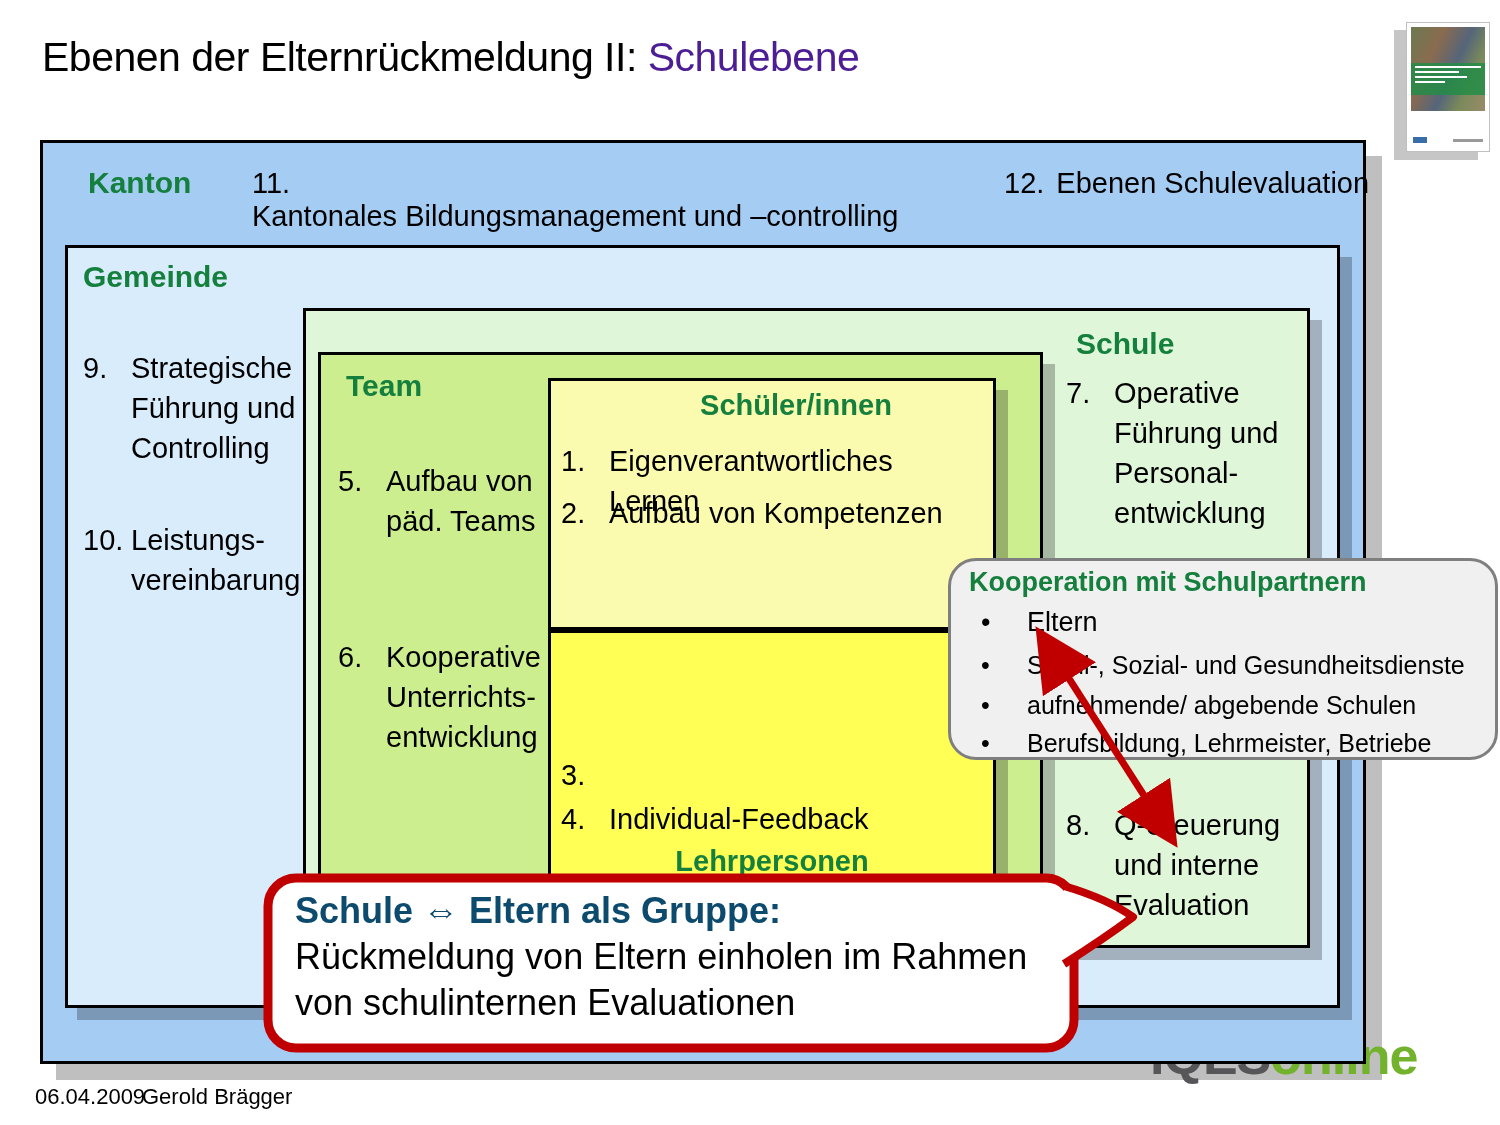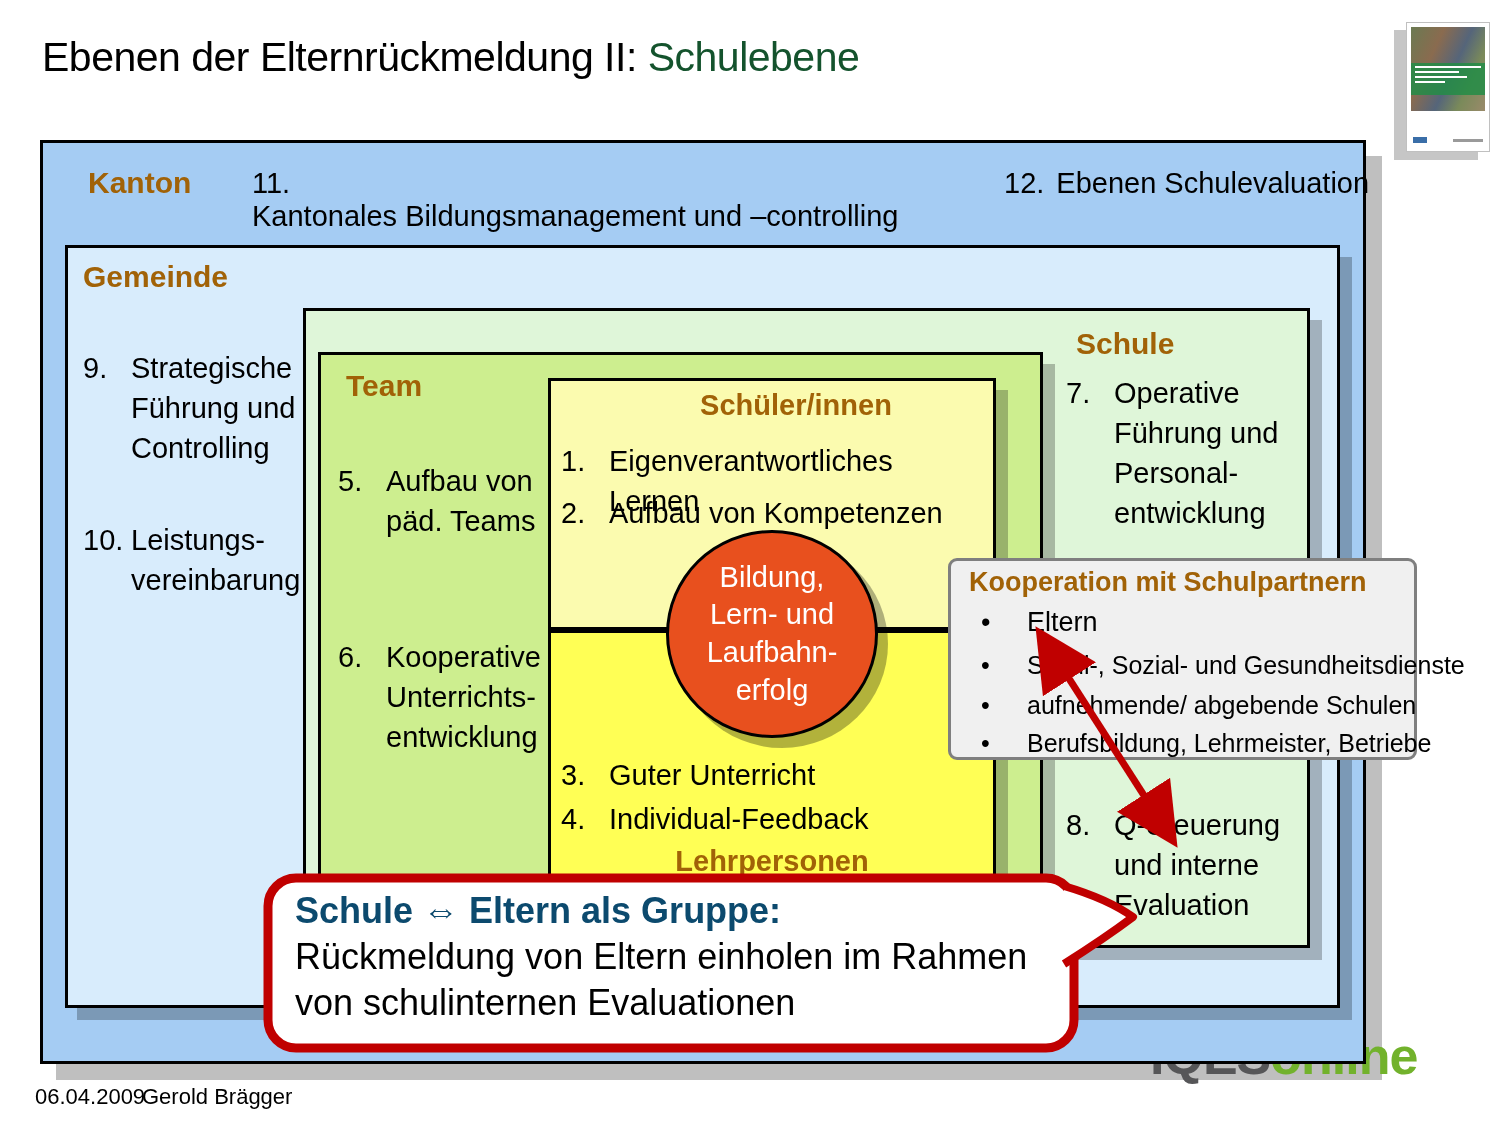--- a/index.html
+++ b/index.html
@@ -3,24 +3,24 @@
 <meta charset="utf-8">
 <style>
   html,body{margin:0;padding:0;background:#fff;}
   #slide{
     position:relative;width:1500px;height:1125px;background:#fff;overflow:hidden;
     font-family:"Liberation Sans", sans-serif;color:#000;
   }
   .abs{position:absolute;}
   
   .title{left:42px;top:34px;font-size:41px;letter-spacing:-0.5px;white-space:nowrap;}
-  .title .red{color:#14532d;}
+  .title .red{color:#4c1d95;}
   
   .box{position:absolute;border:3px solid #000;box-shadow:12px 12px 0 rgba(0,0,0,0.25);box-sizing:border-box;}
-  .blue-label{color:#a16207;font-weight:bold;font-size:30px;white-space:nowrap;}
+  .blue-label{color:#15803d;font-weight:bold;font-size:30px;white-space:nowrap;}
   .li{position:absolute;display:flex;font-size:29px;line-height:1.38;}
   .li .num{width:48px;flex:0 0 auto;}
   .li .txt{white-space:pre-line;}
   
   .outer-shadow{left:56px;top:156px;width:1326px;height:924px;background:#BFBFBF;z-index:1;}
   .watermark{left:1150px;top:1026px;z-index:2;font-size:52px;font-weight:bold;white-space:nowrap;letter-spacing:-1px;}
   .watermark .wm-gray{color:#565658;}
   .watermark .wm-green{color:#72B22C;}
   .outer-box{left:40px;top:140px;width:1326px;height:924px;background:#A5CCF3;border:3px solid #000;z-index:3;box-sizing:border-box;}
   .kanton-label{left:88px;top:166px;}
@@ -30,21 +30,21 @@
   .schule{left:303px;top:308px;width:1007px;height:640px;background:#DFF6D9;z-index:5;}
   .team{left:318px;top:352px;width:725px;height:585px;background:#CDEE8F;z-index:6;}
   .schueler{left:548px;top:378px;width:448px;height:252px;background:#FBFBAF;z-index:7;}
   .lehr{left:548px;top:630px;width:448px;height:306px;background:#FFFF55;z-index:7;}
   .center-label{position:absolute;left:0;width:100%;text-align:center;}
   
   .circle{left:666px;top:530px;width:212px;height:208px;background:#E8501E;border:3px solid #000;border-radius:50%;
     box-shadow:10px 10px 0 rgba(0,0,0,0.3);z-index:10;display:flex;align-items:center;justify-content:center;
     color:#fff;font-size:29px;line-height:1.3;text-align:center;white-space:pre-line;box-sizing:border-box;}
   
-  .callout{left:948px;top:558px;width:469px;height:202px;background:#F0F0F0;border:3px solid #7F7F7F;border-radius:9px;
+  .callout{left:948px;top:558px;width:550px;height:202px;background:#F0F0F0;border:3px solid #7F7F7F;border-radius:28px;
     z-index:20;box-sizing:border-box;}
   .callout-title{position:absolute;left:18px;top:6px;font-size:27px;}
   .bullet-row{position:absolute;left:30px;display:flex;font-size:25px;white-space:nowrap;}
   .bullet-row .dot{width:46px;flex:0 0 auto;}
   .bullet-row.first{font-size:27px;}
   
   .arrow-svg{left:980px;top:600px;z-index:25;pointer-events:none;}
   
   .bubble-svg{left:262px;top:872px;z-index:30;pointer-events:none;}
   .bubble-text{left:295px;top:888px;z-index:31;width:760px;}
@@ -154,33 +154,28 @@
     </div>
     <div class="li" style="left:10px;top:112px;width:430px;">
       <span class="num">2.</span>
       <span class="txt">Aufbau von Kompetenzen</span>
     </div>
   </div>
 
   <div class="box lehr">
     <div class="li" style="left:10px;top:122px;width:430px;">
       <span class="num">3.</span>
-      <span class="txt">Guter Unterricht</span>
     </div>
     <div class="li" style="left:10px;top:166px;width:430px;">
       <span class="num">4.</span>
       <span class="txt">Individual-Feedback</span>
     </div>
     <div class="center-label blue-label" style="top:212px;font-size:29px;">Lehrpersonen</div>
   </div>
 
-  <div class="abs circle">Bildung,
-Lern- und
-Laufbahn-
-erfolg</div>
 
   <div class="abs callout">
     <div class="callout-title blue-label">Kooperation mit Schulpartnern</div>
     <div class="bullet-row first" style="top:46px;">
       <span class="dot">•</span>
       <span>Eltern</span>
     </div>
     <div class="bullet-row" style="top:90px;">
       <span class="dot">•</span>
       <span>Schul-, Sozial- und Gesundheitsdienste</span>

